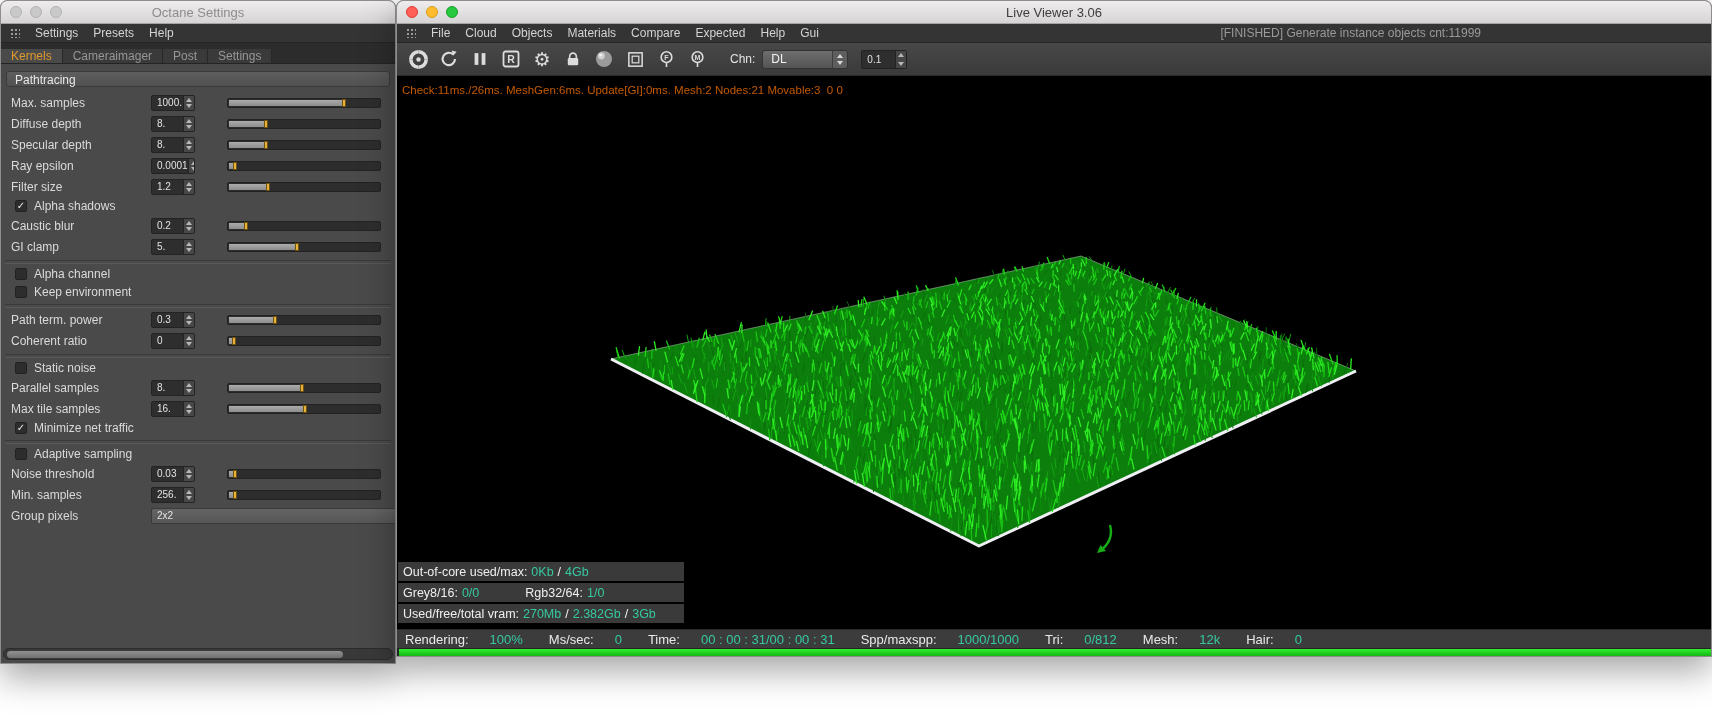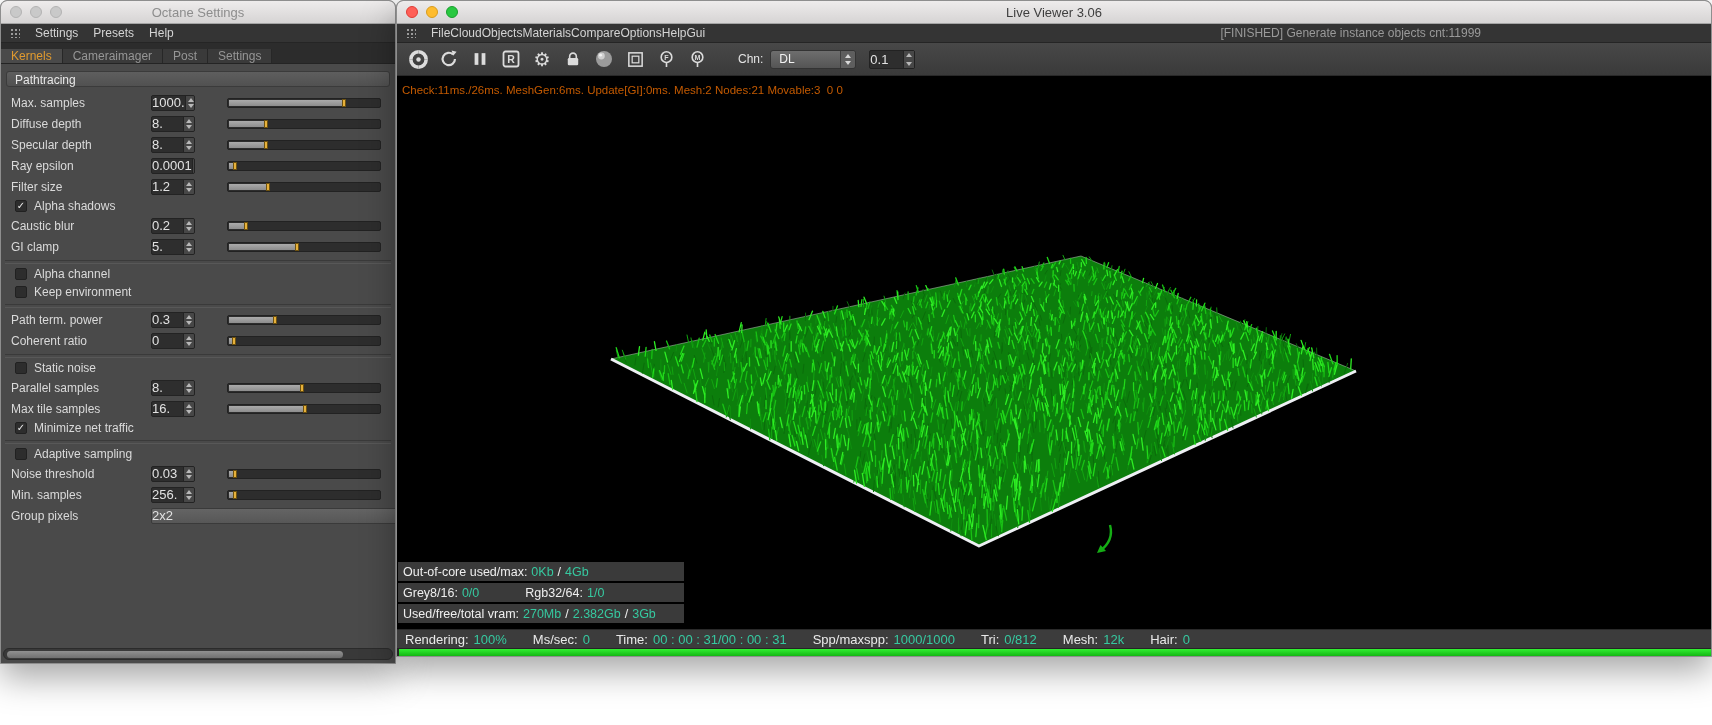--- a/index.html
+++ b/index.html
@@ -41,21 +41,21 @@
     background:linear-gradient(#5e5e5e,#515151);border:1px solid #3b3b3b;border-radius:3px}
   .prow{position:relative;display:flex;align-items:center;padding-left:10px}
   .prow.param,.prow.wide{height:21px}
   .prow.check{height:18px}
   .plabel{width:138px;font-size:12px;color:#dadada;white-space:nowrap}
   .clabel{font-size:12px;color:#dadada}
   .field{position:absolute;left:150px;width:44px;height:16px;background:#2e2e2e;border:1px solid #232323;
     border-radius:2px;display:flex;align-items:center;overflow:hidden}
   .wfield{position:absolute;left:150px;width:270px;height:16px;background:linear-gradient(#646464,#575757);
     border:1px solid #3a3a3a;border-radius:2px;display:flex;align-items:center}
-  .fval{flex:1;font-size:13px;color:#e2e2e2;white-space:nowrap}
+  .fval{flex:1;font-size:10px;color:#e2e2e2;padding-left:5px;white-space:nowrap}
   .step{width:11px;height:100%;border-left:1px solid #232323;background:#474747;position:relative;flex:0 0 auto}
   .step:before{content:"";position:absolute;left:2px;top:2px;border:3.2px solid transparent;
     border-top-width:0;border-bottom:4px solid #b8b8b8}
   .step:after{content:"";position:absolute;left:2px;bottom:2px;border:3.2px solid transparent;
     border-bottom-width:0;border-top:4px solid #b8b8b8}
   .slider{position:absolute;left:226px;width:154px;height:10px;background:#2d2d2d;border:1px solid #222;
     border-radius:2px}
   .sfill{position:absolute;left:1px;top:1px;height:6px;background:linear-gradient(#ababab,#8d8d8d)}
   .sknob{position:absolute;top:0;width:4px;height:8px;background:#e7b13a;border:1px solid #6e5210}
   .cb{width:12px;height:12px;margin:0 7px 0 4px;background:#2d2d2d;border:1px solid #212121;border-radius:2px;
@@ -66,21 +66,21 @@
   .hscroll{position:absolute;left:2px;right:2px;bottom:3px;height:12px;background:#393939;
     border:1px solid #2b2b2b;border-radius:6px}
   .hthumb{position:absolute;left:3px;top:1.5px;height:7px;width:336px;border-radius:4px;
     background:linear-gradient(#909090,#707070)}
 
   
   .toolbar{height:33px;background:linear-gradient(#484848,#3a3a3a);border-bottom:1px solid #292929;
     display:flex;align-items:center;gap:7px;padding:0 9px}
   .ticon{width:24px;height:24px;display:flex;align-items:center;justify-content:center;cursor:default}
   .gear-glyph{font-size:19px;color:#dcdcdc;line-height:19px}
-  .tlabel{font-size:12px;color:#e4e4e4;margin-left:22px}
+  .tlabel{font-size:12px;color:#e4e4e4;margin-left:14px}
   .select{width:86px;height:19px;background:linear-gradient(#6e6e6e,#545454);border:1px solid #333;
     border-radius:3px;display:flex;align-items:center}
   .select .selval{flex:1;font-size:12px;color:#f2f2f2;padding-left:8px}
   .selarrows{width:15px;height:100%;position:relative;border-left:1px solid #3d3d3d;background:#5e5e5e;
     border-radius:0 3px 3px 0}
   .selarrows:before{content:"";position:absolute;left:4px;top:3px;border:3.4px solid transparent;
     border-top-width:0;border-bottom:4px solid #d8d8d8}
   .selarrows:after{content:"";position:absolute;left:4px;bottom:3px;border:3.4px solid transparent;
     border-bottom-width:0;border-top:4px solid #d8d8d8}
   .scale{width:46px;height:19px;background:#2e2e2e;border:1px solid #222;border-radius:2px;
@@ -93,21 +93,21 @@
   .ov{position:absolute;left:1px;width:286px;height:19px;background:rgba(62,62,62,.93);
     display:flex;align-items:center;gap:4px;padding:0 5px;font-size:12.5px;color:#efefef;white-space:nowrap}
   .ov1{bottom:48px}.ov2{bottom:27px}.ov3{bottom:6px}
   .tv{color:#36c9a0}
   .sep{color:#efefef}
   .ovb{margin-left:42px}
 
   
   .statusbar{position:absolute;left:0;top:628px;width:1316px;height:19px;background:#3c3c3c;
     border-top:1px solid #2a2a2a;display:flex;align-items:center;gap:26px;padding:0 8px;font-size:13px}
-  .seg{display:flex;gap:5px;white-space:nowrap}
+  .seg{display:flex;gap:21px;white-space:nowrap}
   .slab{color:#e9e9e9}
   .sval{color:#36c9a0}
   .progress{position:absolute;left:0;top:647px;width:1316px;height:10px;background:#242424;padding:1px 2px}
   .pfill{width:100%;height:100%;background:linear-gradient(#32ef32,#0fae0f)}
 </style>
 </head>
 <body>
 
 <section class="win inactive" id="octane-win">
   <div class="titlebar">
@@ -323,27 +323,27 @@
   <div class="titlebar">
     <span class="tl">
       <i class="r"></i>
       <i class="y"></i>
       <i class="g"></i>
     </span>
     <span class="titletext">Live Viewer 3.06</span>
   </div>
   <div class="menubar">
     <span class="grip"></span>
-    <span id="viewer-menu" style="display:flex;">
+    <span id="viewer-menu" style="display:flex;gap:15px">
         <span class="mi">File</span>
         <span class="mi">Cloud</span>
         <span class="mi">Objects</span>
         <span class="mi">Materials</span>
         <span class="mi">Compare</span>
-        <span class="mi">Options</span>
+        <span class="mi">Expected</span>
         <span class="mi">Help</span>
         <span class="mi">Gui</span>
       </span>
     <span class="menustatus">[FINISHED] Generate instance objects cnt:11999</span>
   </div>
   <div class="toolbar">
     <div class="ticon">
       <svg viewBox="0 0 20 20" width="21" height="21">
         <g fill="#dcdcdc">
           <path d="M10 1a9 9 0 0 1 9 9h-3.4A5.6 5.6 0 0 0 10 4.4z"></path>

